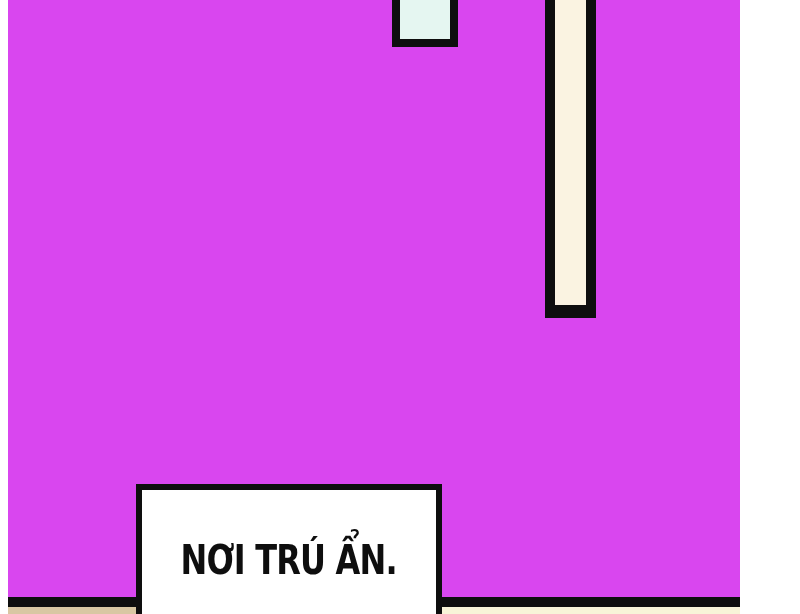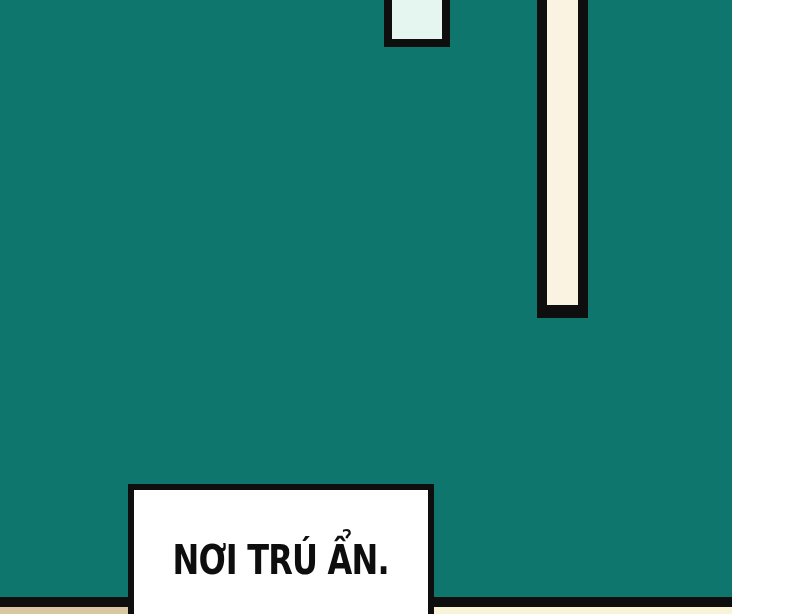--- a/index.html
+++ b/index.html
@@ -6,21 +6,22 @@
   html, body {
     width: 800px; height: 614px;
     overflow: hidden;
     background: #ffffff;
     font-family: "DejaVu Sans", sans-serif;
   }
   .panel {
     position: relative;
     width: 732px; height: 614px;
     overflow: hidden;
-    background: #0f766e;
+    background: #d946ef;
+    margin-left: 8px;
   }
   
   .window-box {
     position: absolute;
     left: 384px; top: -14px;
     width: 66px; height: 61px;
     border: 8px solid #0e0e0e;
   }
   
   .pillar {

